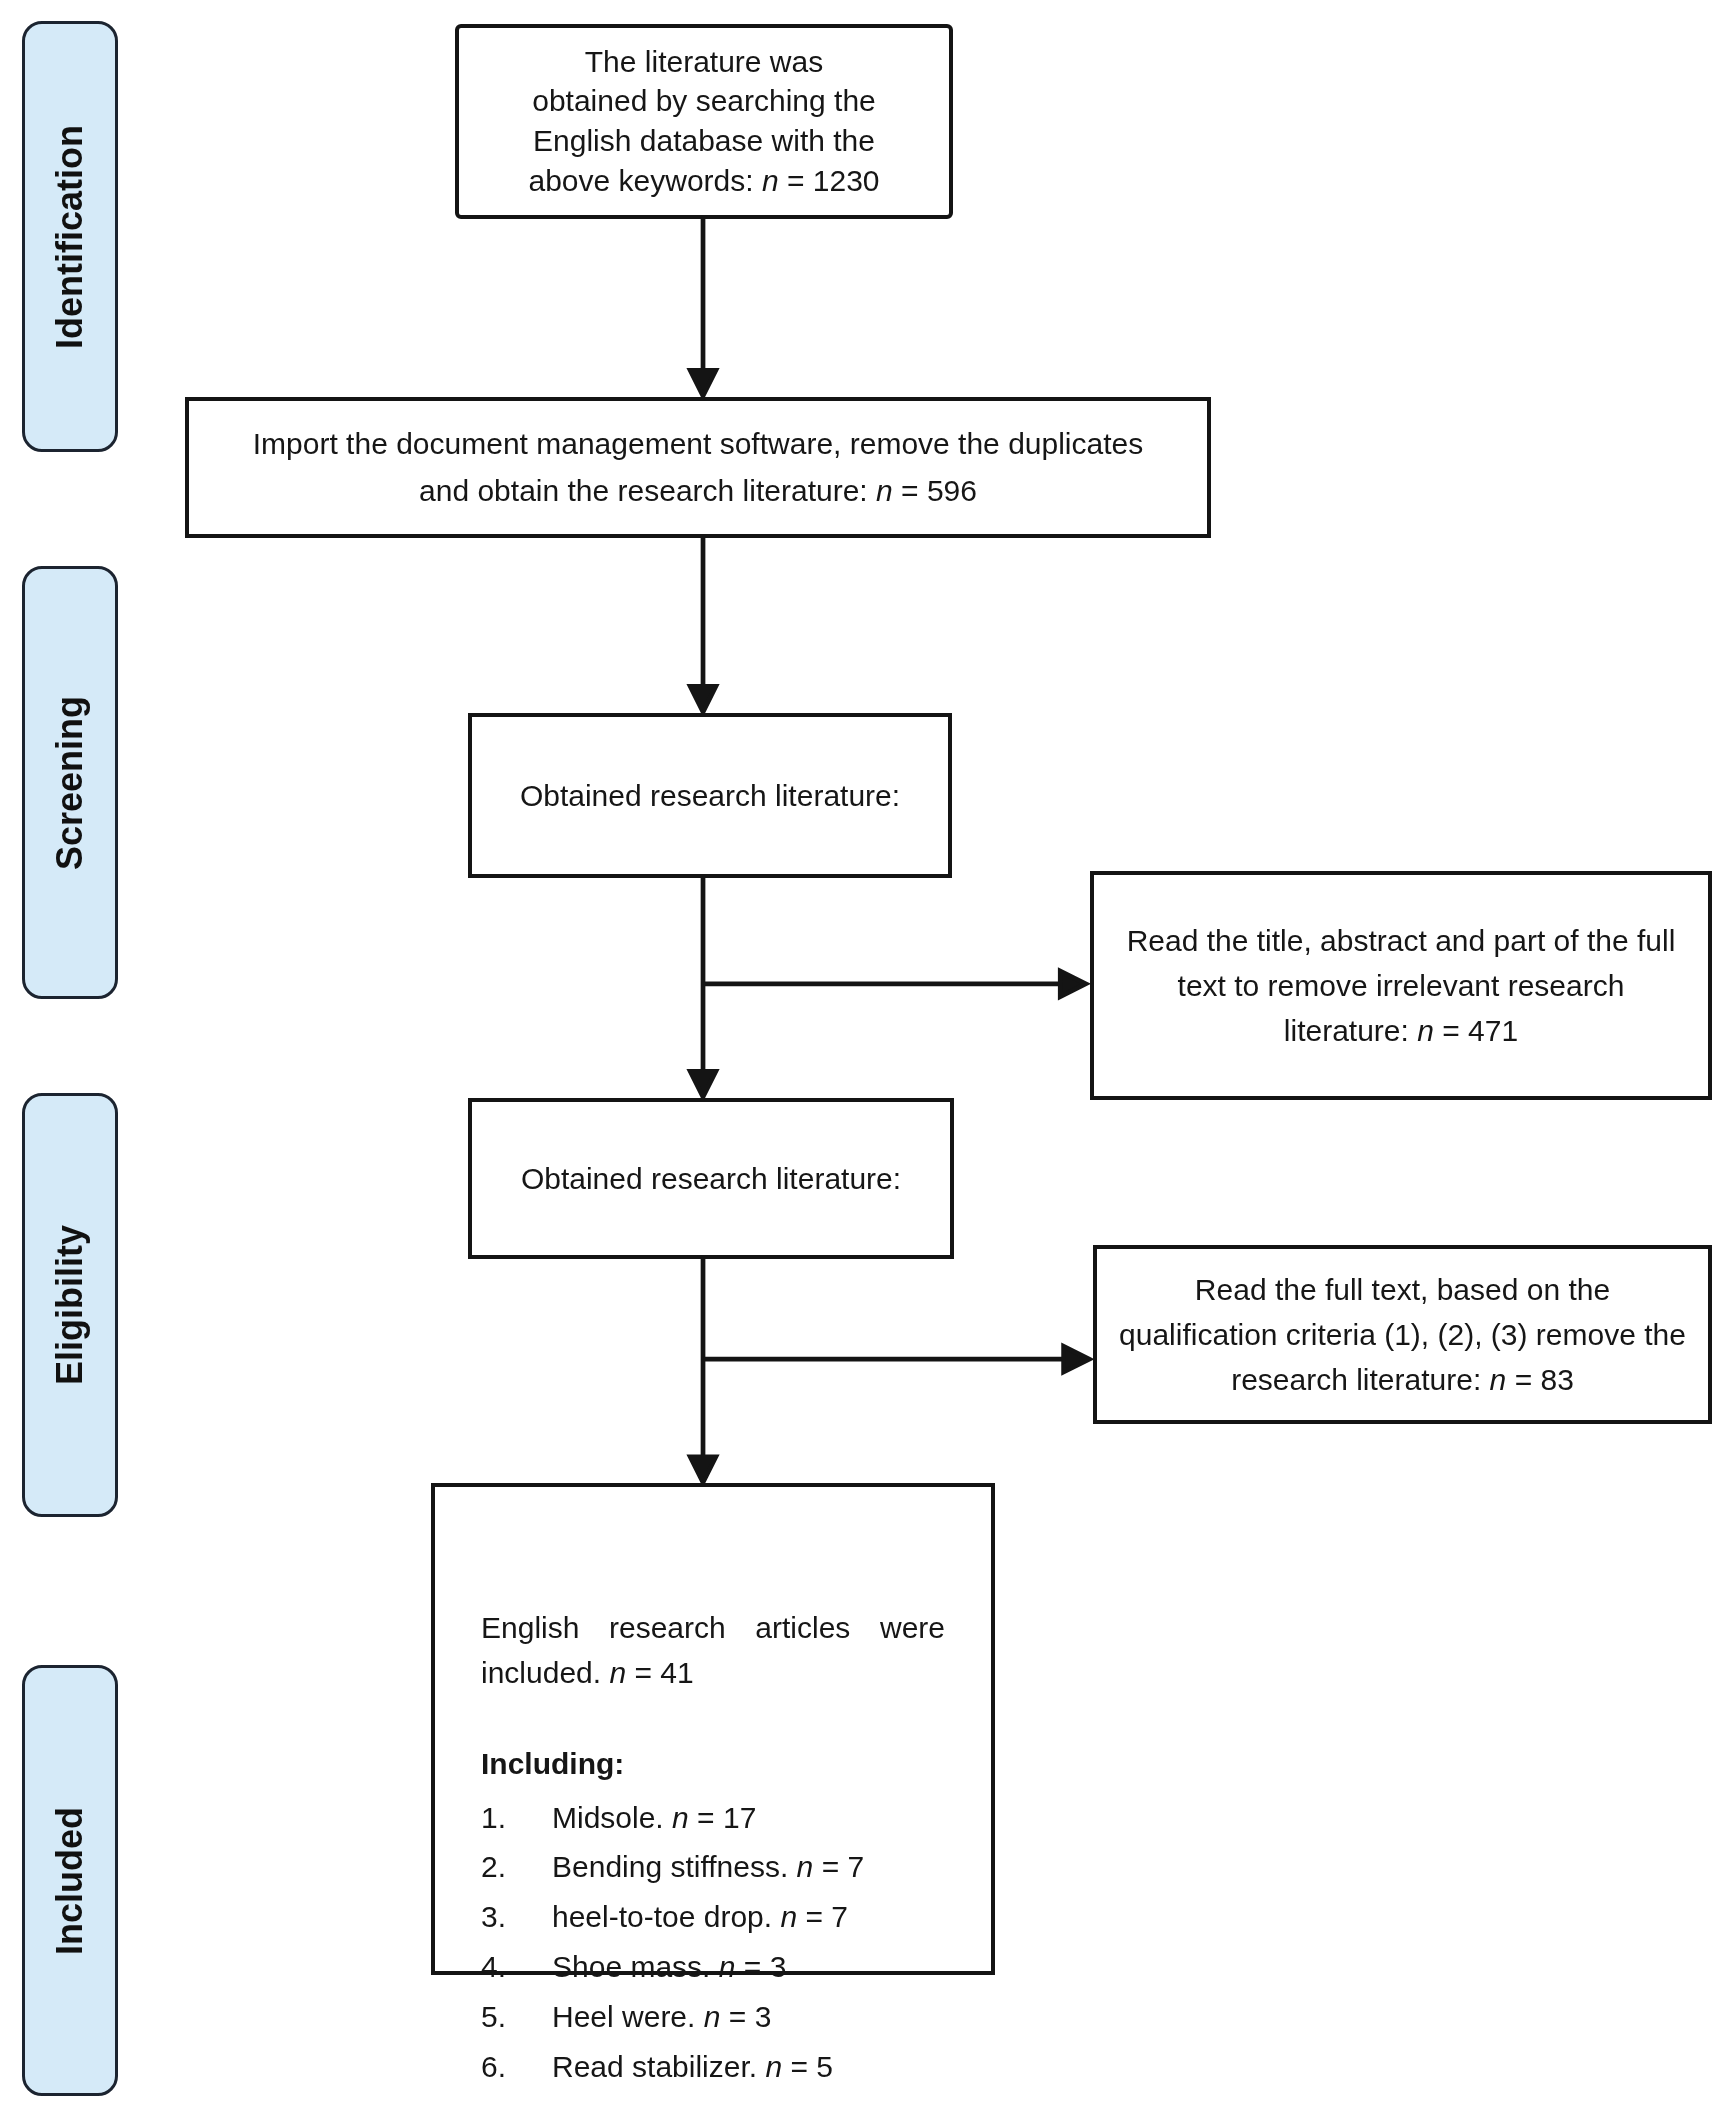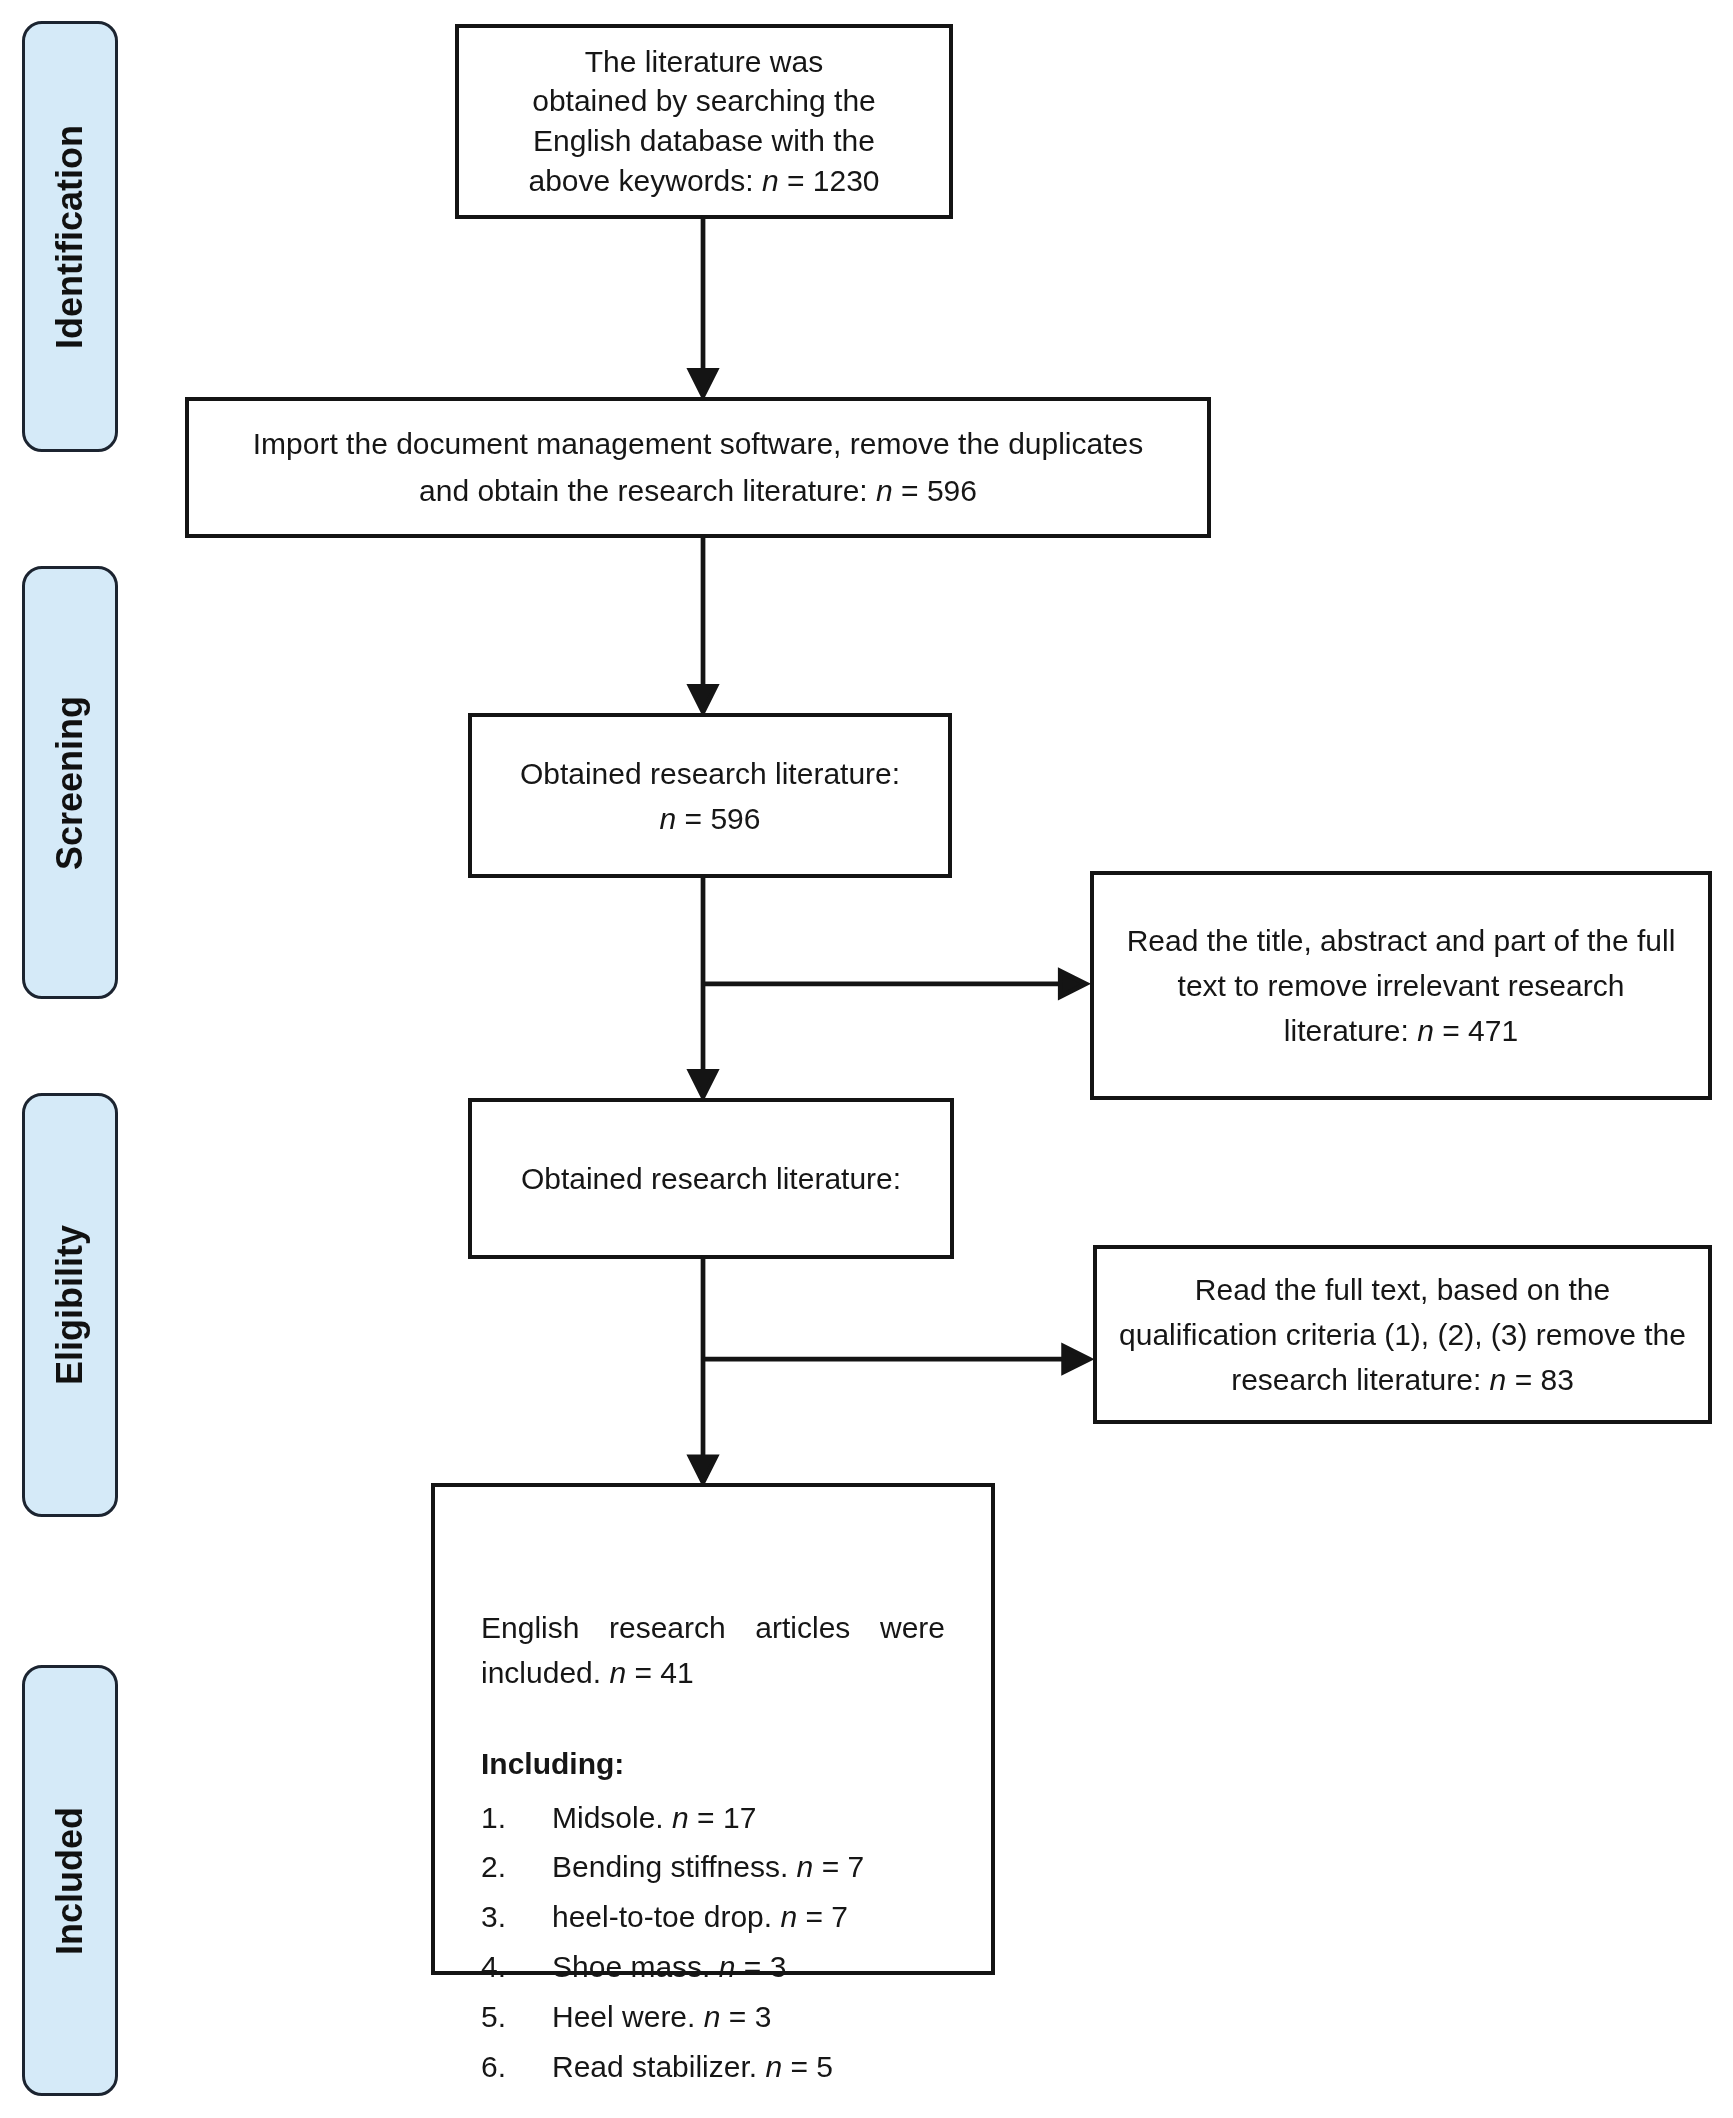--- a/index.html
+++ b/index.html
@@ -21,21 +21,21 @@
   }
 
   
   .box {
     position:absolute; box-sizing:border-box; background:#ffffff;
     border:4px solid #141414; font-size:30px; line-height:1.5;
     display:flex; flex-direction:column; justify-content:center; text-align:center;
   }
   .box i { font-style:italic; }
 
-  .box-search   { left:455px;  top:23.5px;   width:498px;  height:195px; padding:0 69px; line-height:1.32; }
+  .box-search   { left:455px;  top:23.5px;   width:498px;  height:195px; padding:0 69px; line-height:1.32;border-radius:6px; }
   .box-dedup    { left:185px;  top:397px;  width:1026px; height:141px; padding:17px 54px; line-height:1.55; }
   .box-screened { left:468px;  top:713px; width:484px;  height:165px; }
   .box-excl-a   { left:1090px; top:871px; width:622px;  height:229px; padding:0 28px; font-size:30px; }
   .box-eligible { left:468px;  top:1098px; width:486px;  height:161px; }
   .box-excl-b   { left:1093px; top:1245px; width:619px;  height:179px; padding:0 21.5px; font-size:30px; }
 
   .box-included {
     left:431px; top:1483px; width:564px; height:492px;
     padding:47px 46px; text-align:left; justify-content:flex-start;
   }
@@ -89,21 +89,20 @@
       <i>n</i> <span>= 1230</span></p>
   </div>
 
   <div class="box box-dedup">
     <p style="margin:0"><span>Import the document management software, remove the duplicates and obtain the research literature:</span>
       <i>n</i> <span>= 596</span></p>
   </div>
 
   <div class="box box-screened">
     <div>Obtained research literature:</div>
-    <div><i>n</i> <span>= 596</span></div>
   </div>
 
   <div class="box box-excl-a">
     <p style="margin:0"><span>Read the title, abstract and part of the full text to remove irrelevant research literature:</span>
       <i>n</i> <span>= 471</span></p>
   </div>
 
   <div class="box box-eligible">
     <div>Obtained research literature:</div>
   </div>

